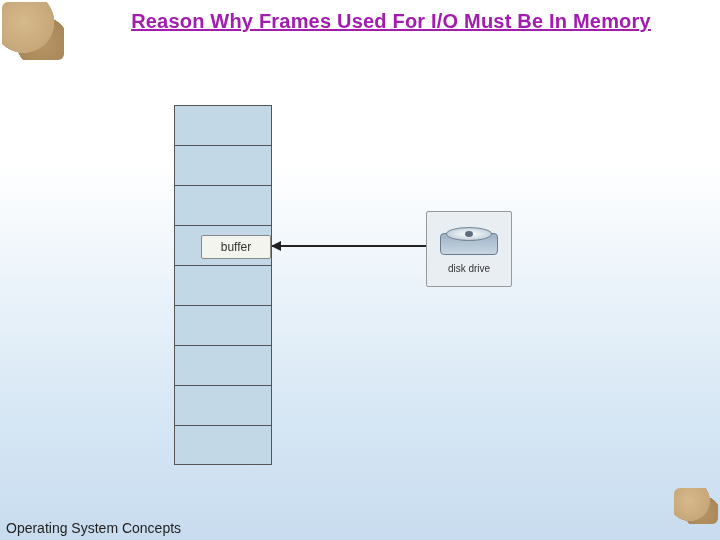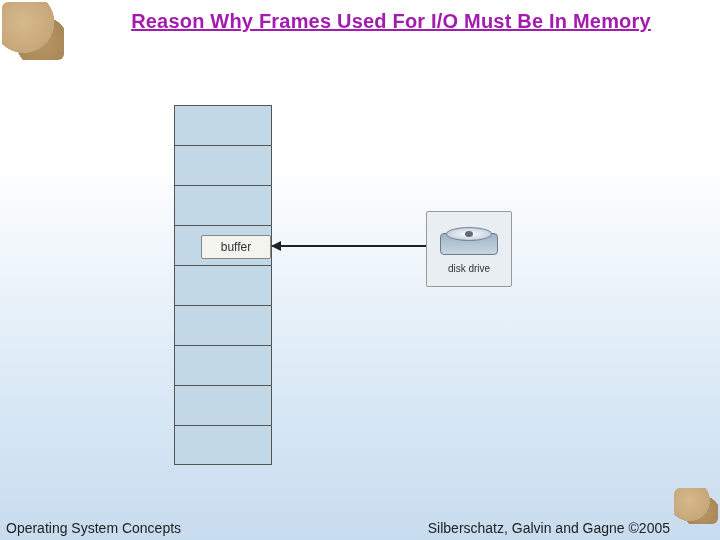--- a/index.html
+++ b/index.html
@@ -171,14 +171,13 @@
       <div class="hub"></div>
     </div>
     <div class="disk-label">disk drive</div>
   </div>
 </div>
 
 <div class="logo-br dino"></div>
 
 <div class="footer">
   <span class="left">Operating System Concepts</span>
-  <span class="right">Silberschatz, Galvin and Gagne ©2005</span>
 </div>
 
 </body></html>

